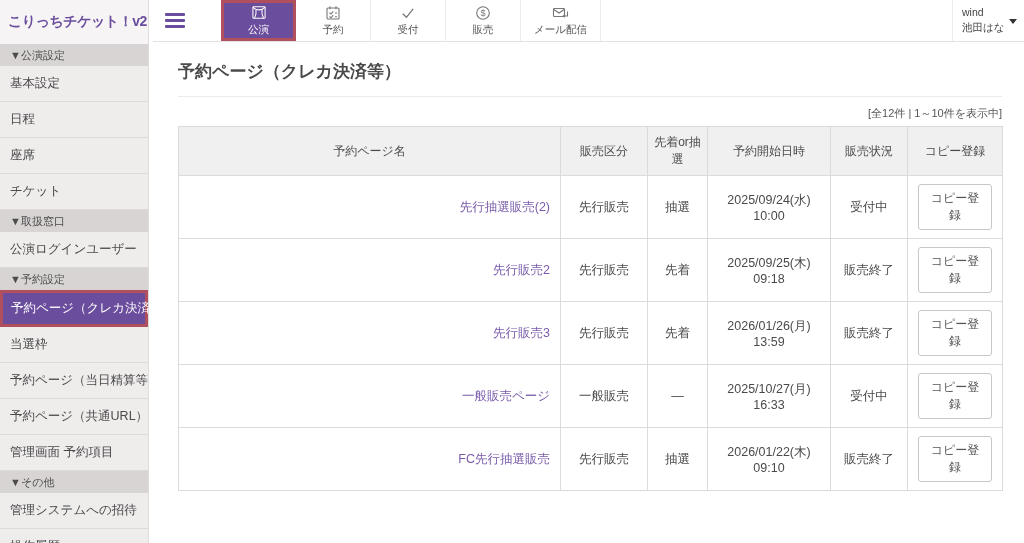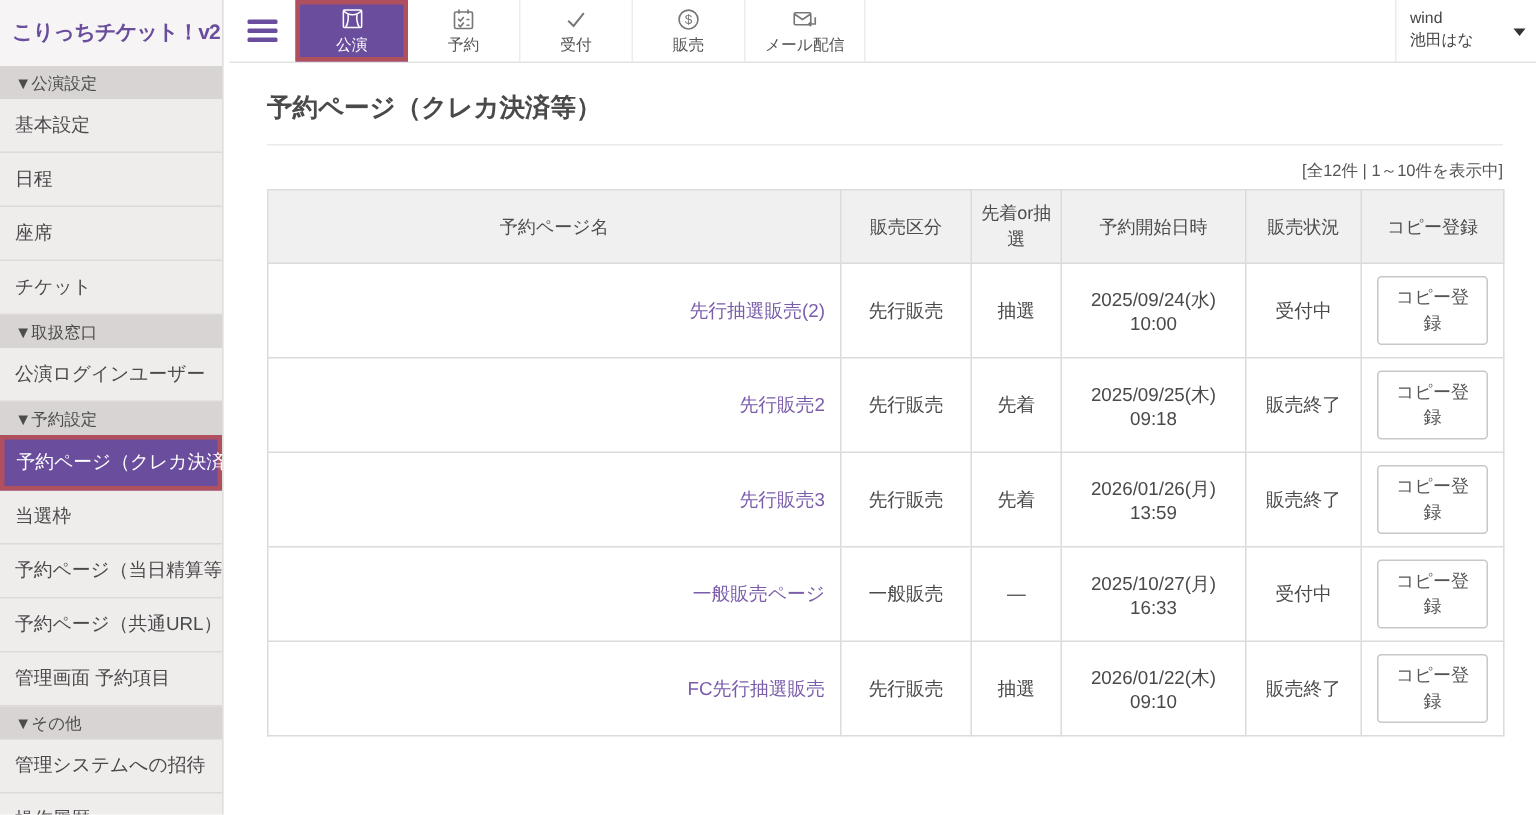--- a/index.html
+++ b/index.html
@@ -22,23 +22,23 @@
     background:#fff; border-bottom:1px solid #e3e1e1; display:flex; align-items:stretch; }
   .hamburger { width:44px; display:flex; flex-direction:column; justify-content:center;
     align-items:center; gap:3px; cursor:pointer; }
   .hamburger i { display:block; width:20px; height:3px; background:#6a4d9d; border-radius:1px; }
   .nav-item { width:75px; border-right:1px solid #ececec; display:flex; flex-direction:column;
     align-items:center; justify-content:center; gap:2px; font-size:10.5px; color:#555;
     cursor:pointer; }
   .nav-item.first { border-left:1px solid #ececec; }
   .nav-item.wide { width:80px; }
   .nav-item .ic { color:#777; height:17px; display:flex; align-items:center; }
-  .nav-item.active { background:#6a4d9d; color:#fff; border:3px solid #b0505f; }
+  .nav-item.active { background:#6a4d9d; color:#fff; border:3px solid #b0505f;margin-left:24px; }
   .nav-item.active .ic { color:#fff; }
-  .user-box { margin-left:auto; width:94px; border-left:1px solid #ececec;
+  .user-box { margin-left:auto; width:72px; border-left:1px solid #ececec;
     padding:6px 18px 0 9px; font-size:10.5px; color:#444; position:relative; cursor:pointer; }
   .user-org { line-height:1.3; }
   .user-name { line-height:1.4; }
   .caret { position:absolute; right:7px; top:19px; width:0; height:0;
     border-left:4px solid transparent; border-right:4px solid transparent;
     border-top:5px solid #333; }
 
   
   .main { position:absolute; left:153px; top:42px; width:871px; height:501px; background:#fff; }
   .page-head { position:relative; margin:18px 22px 0 25px; padding-bottom:13px;

